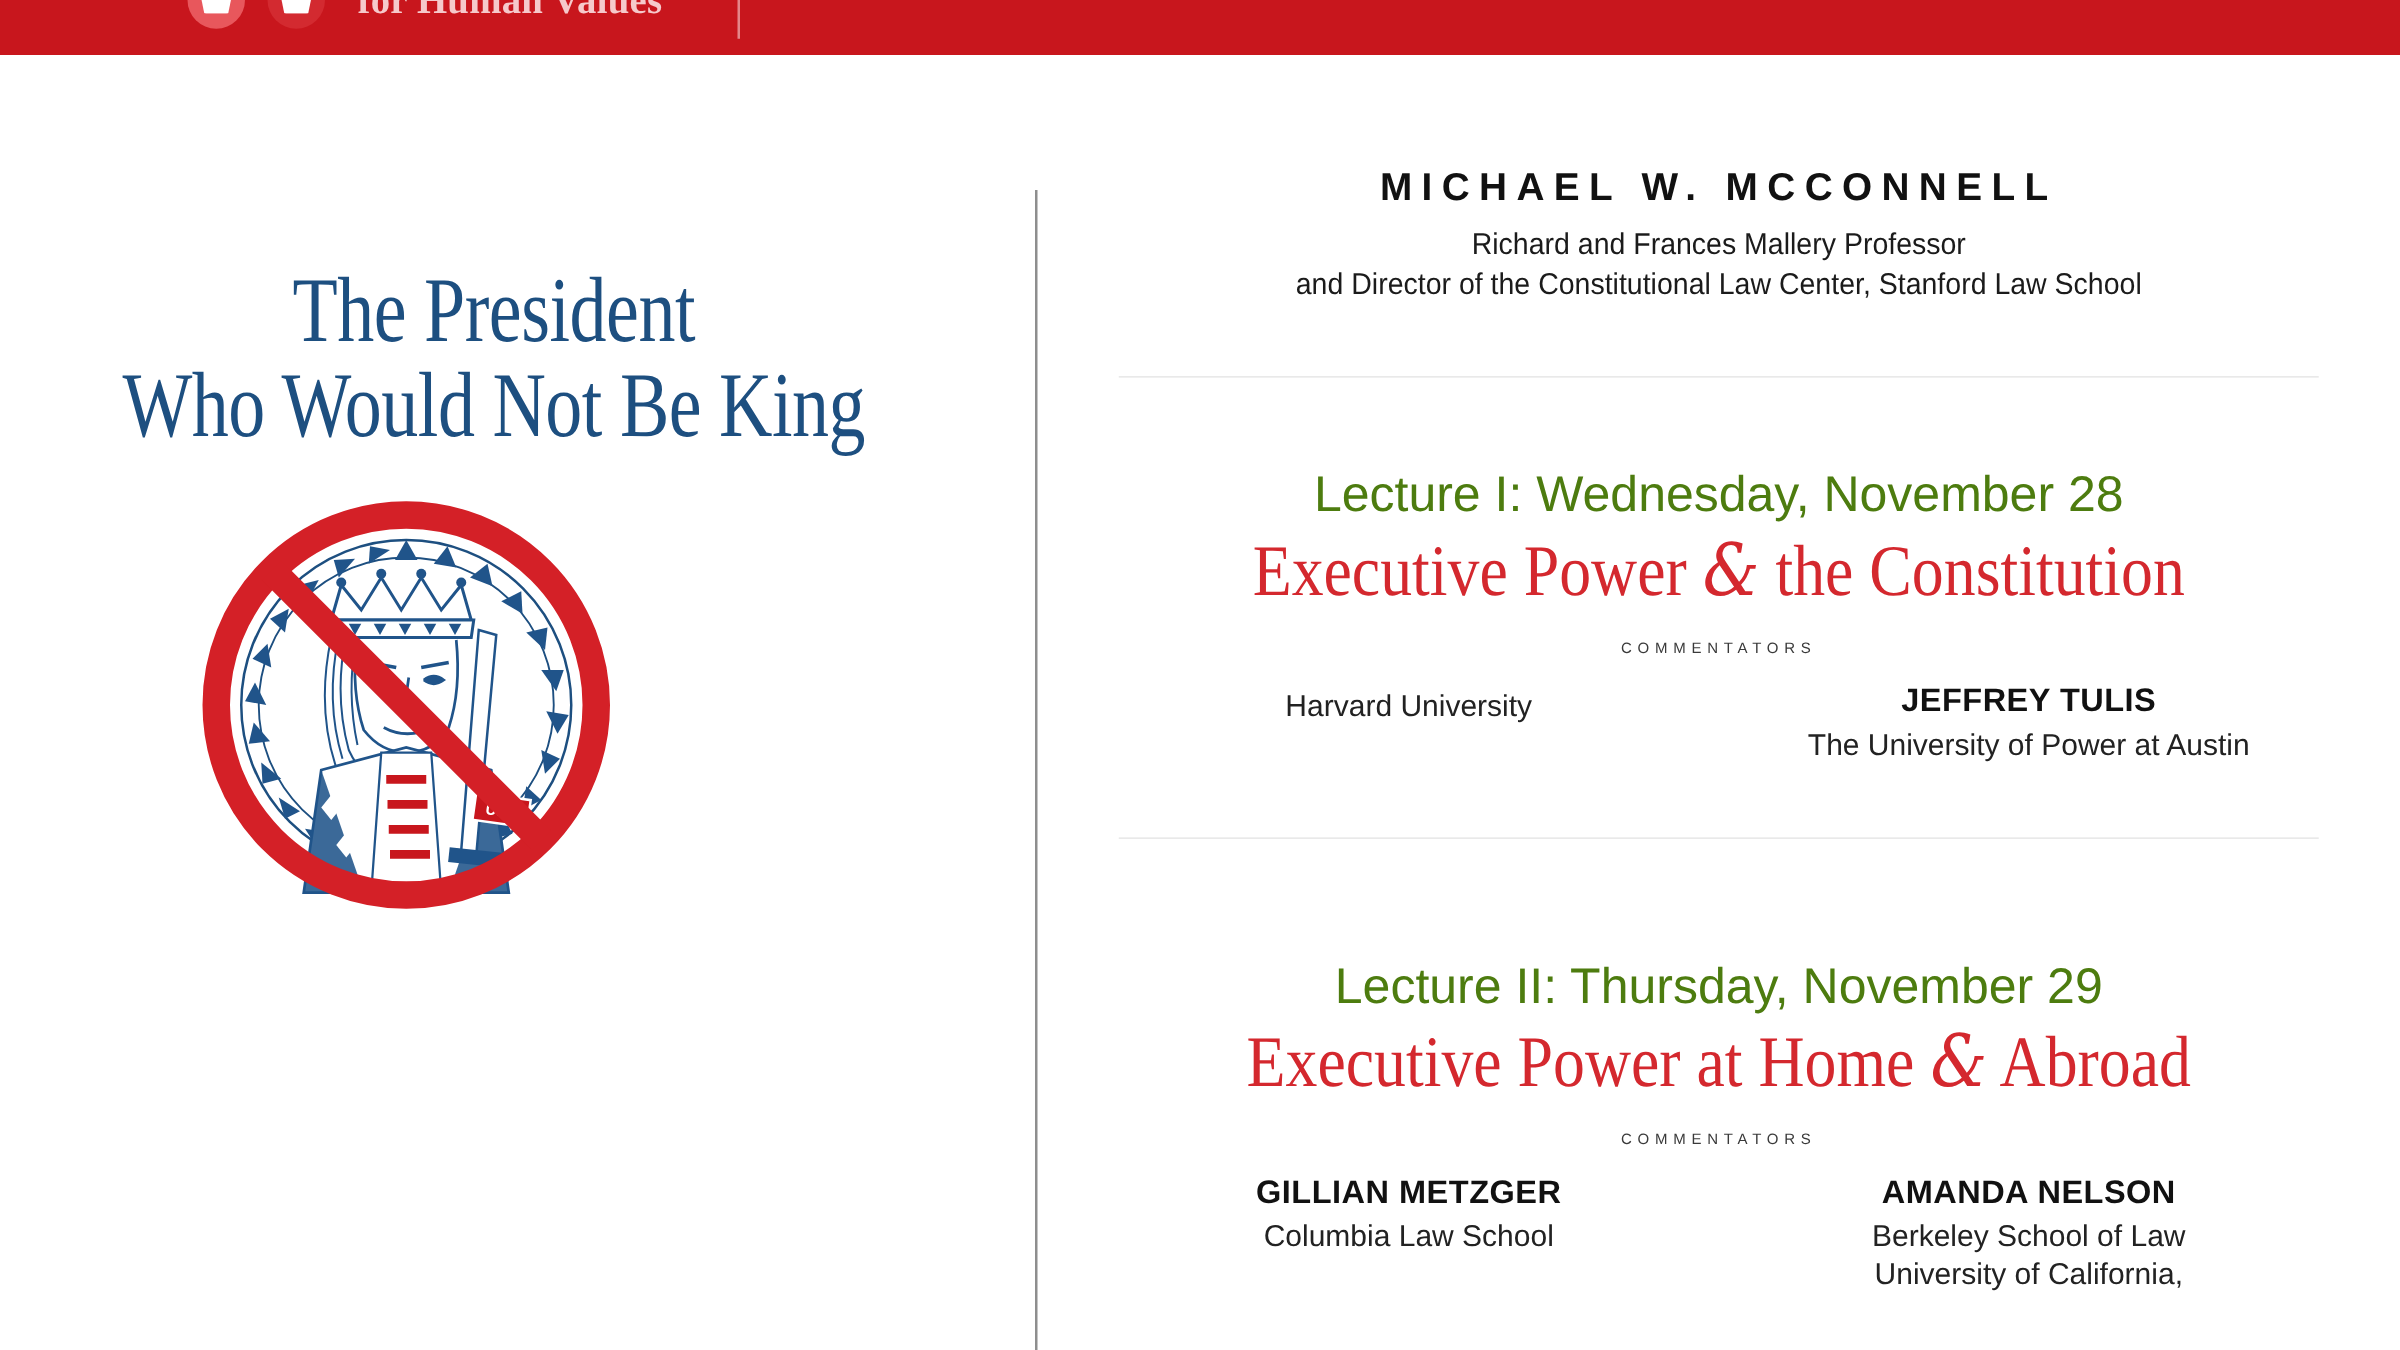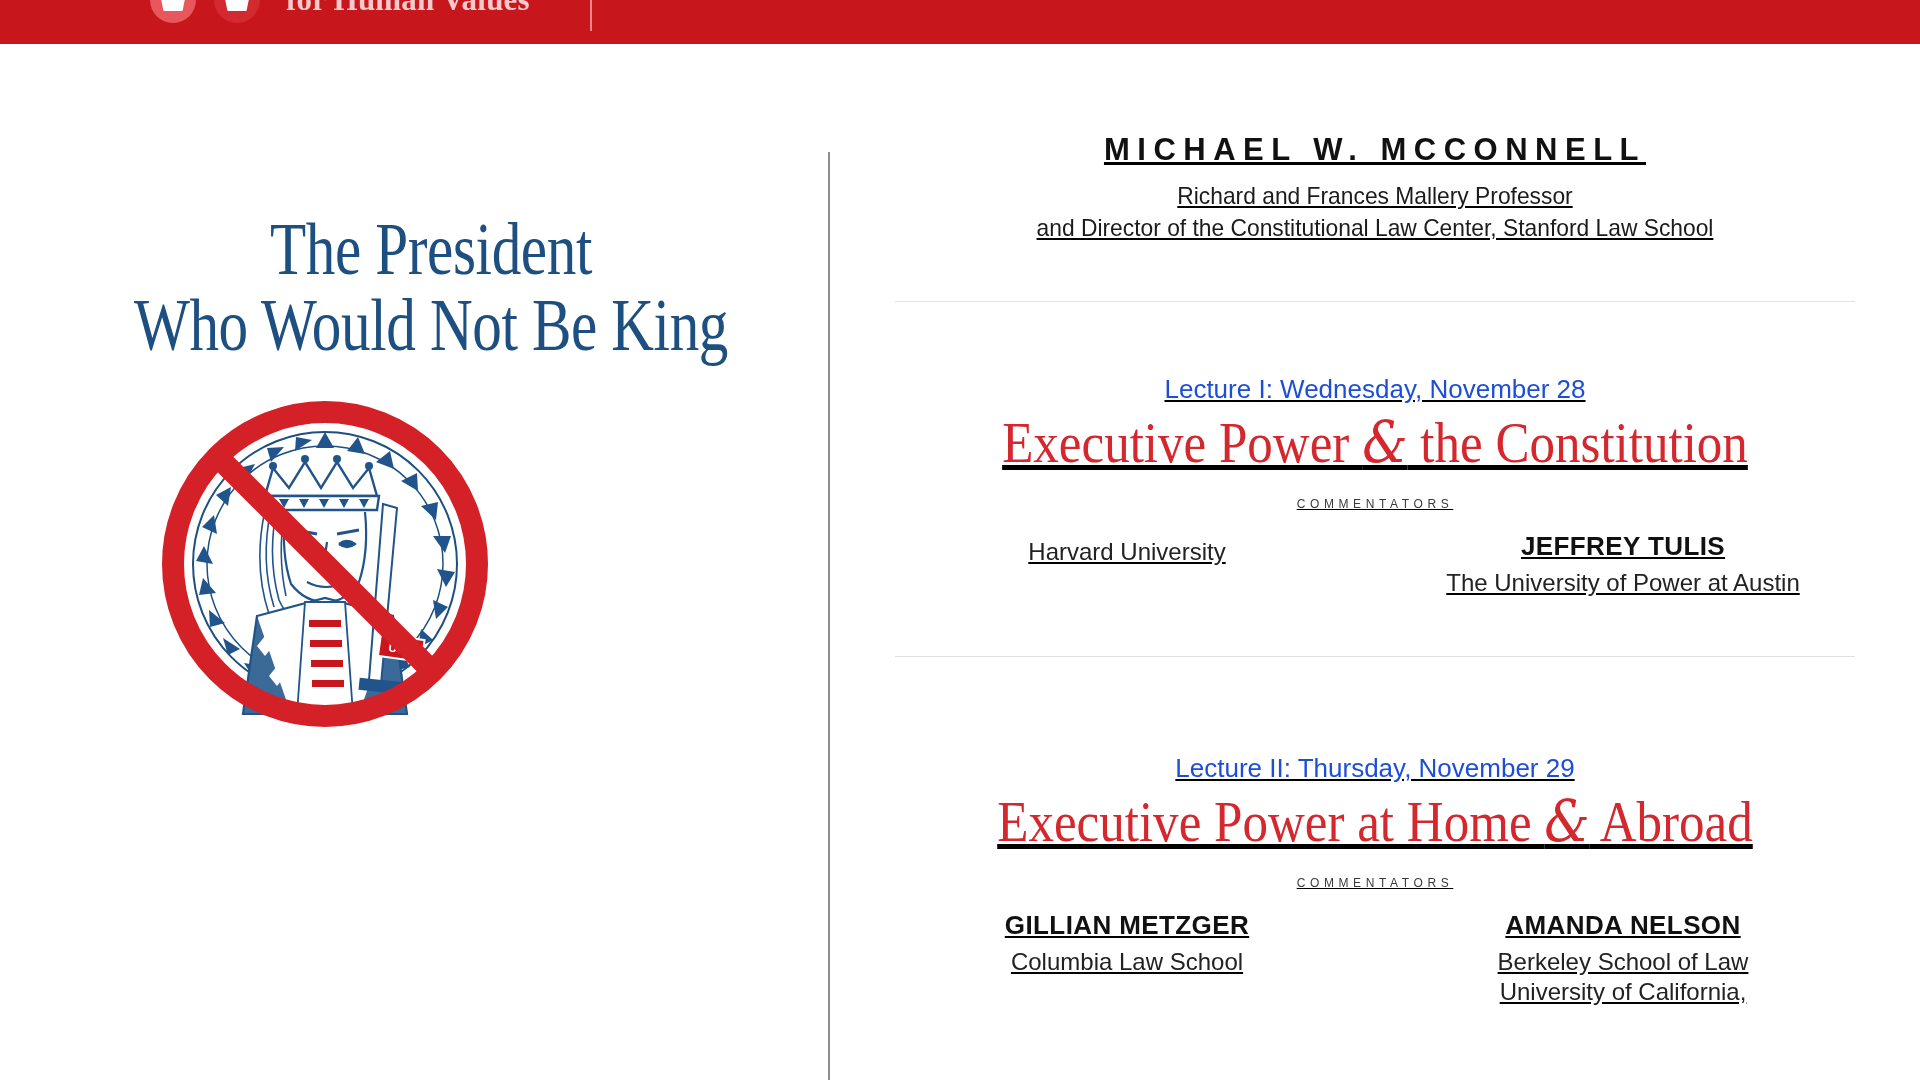--- a/index.html
+++ b/index.html
@@ -90,21 +90,20 @@
   }
   .poster-title {
     position: absolute;
     left: 0;
     top: 170px;
     width: 790px;
     text-align: center;
     color: #1d4f80;
     font-family: "Liberation Serif", serif;
     line-height: 0.95;
-    padding-left: 36px;
   }
   .poster-title .l1 {
     display: block;
     font-size: 74px;
     font-weight: 400;
     letter-spacing: -0.5px;
     transform: scaleX(0.80);
   }
   .poster-title .l2 {
     display: block;
@@ -134,21 +133,20 @@
     background: #8e8e8e;
   }
 
   
   .right-col {
     position: absolute;
     left: 870px;
     top: 44px;
     width: 1010px;
     height: 1036px;
-    text-decoration: underline;
   }
   .speaker-name {
     margin-top: 88px;
     text-align: center;
     color: #111111;
     font-size: 31px;
     font-weight: 700;
     letter-spacing: 7.5px;
     white-space: nowrap;
   }
@@ -165,22 +163,22 @@
 
   .hr-soft {
     width: 960px;
     height: 1px;
     background: #e2e2e2;
     margin: 0 auto;
   }
 
   .lecture-block { text-align: center; }
   .lecture-date {
-    color: #1d4ed8;
-    font-size: 26px;
+    color: #4d7c0f;
+    font-size: 40px;
     font-weight: 400;
     white-space: nowrap;
   }
   .lecture-title {
     color: #d4282e;
     font-family: "Liberation Serif", serif;
     font-size: 58px;
     font-weight: 400;
     white-space: nowrap;
     transform: scaleX(0.88);

